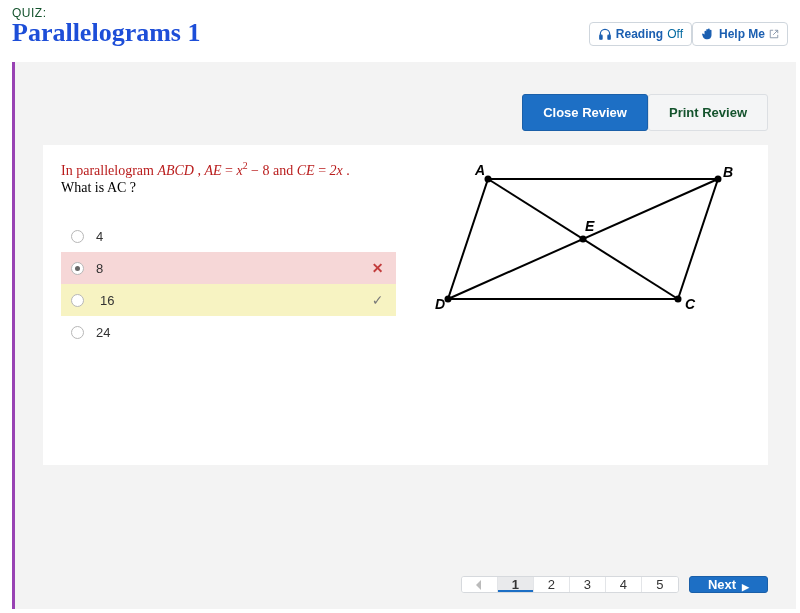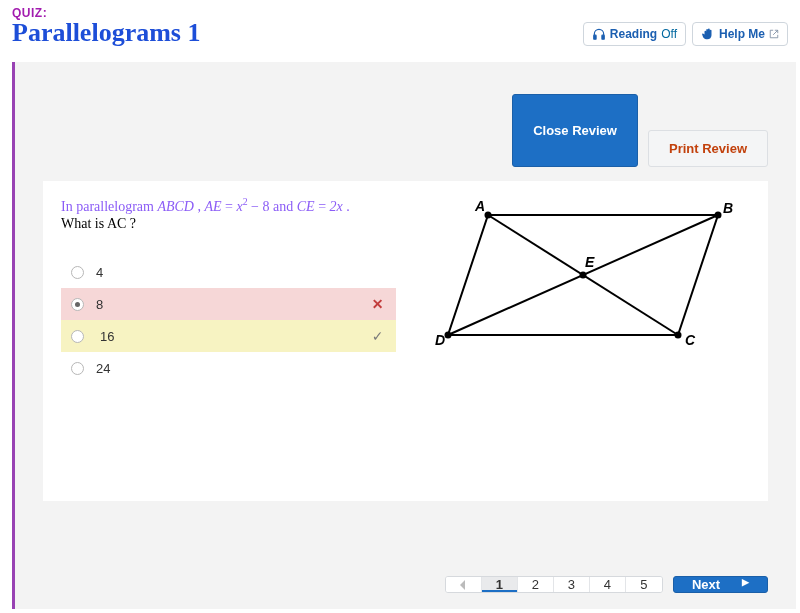--- a/index.html
+++ b/index.html
@@ -14,33 +14,32 @@
   .header {
     padding: 6px 12px 6px 12px;
     display: flex;
     justify-content: space-between;
     align-items: flex-start;
   }
   .header-left { }
   .eyebrow {
     font-size: 12px;
     letter-spacing: 0.5px;
-    color: #a21caf;
-    font-weight: 700;
+    color: #14532d;
+    font-weight: 400;
   }
   .title {
     font-size: 26px;
     font-weight: 700;
     color: #1d4ed8;
     font-family: Georgia, 'Times New Roman', serif;
     margin-top: -2px;
   }
   .header-right {
     display: flex;
-    gap: 6px;
     margin-top: 16px;
   }
   .pill-btn {
     border: 1px solid #cfd6dd;
     border-radius: 4px;
     background: #fff;
     padding: 4px 8px;
     font-size: 12px;
     display: flex;
     align-items: center;
@@ -57,56 +56,54 @@
     left: 12px;
     right: 4px;
     top: 62px;
     bottom: 4px;
     background: #f3f3f3;
     border-left: 3px solid #9842b3;
   }
   .review-bar {
     display: flex;
     justify-content: flex-end;
-    gap: 10px;
     padding: 32px 28px 14px 14px;
   }
   .btn {
     border-radius: 3px;
     padding: 10px 20px;
     font-size: 13px;
     font-weight: 700;
     cursor: pointer;
     border: 1px solid transparent;
   }
   .btn-primary {
     background: #1d6fc5;
     color: #fff;
     border-color: #1a5fa8;
   }
   .btn-secondary {
     background: #f4f5f6;
-    color: #c2410c;
+    color: #14532d;
     border: 1px solid #dcdfe3;
-    margin-top: 36px;
   }
   .card {
     background: #fff;
     margin: 0 28px;
     padding: 14px 18px 40px 18px;
     min-height: 320px;
     display: flex;
     gap: 20px;
   }
   .q-col { flex: 1 1 50%; }
   .fig-col { flex: 1 1 50%; display:flex; align-items:flex-start; justify-content:center;}
   .prompt {
     font-family: Georgia, 'Times New Roman', serif;
     font-size: 14px;
-    color: #8b5cf6;
+    color: #b91c1c;
     line-height: 1.4;
   }
   .prompt .math { font-style: italic; }
   .sup { font-size: 0.7em; vertical-align: super; }
   .subq {
     font-family: Georgia, 'Times New Roman', serif;
     font-size: 14px;
   }
   .choices { margin-top: 24px; }
   .choice {
@@ -172,21 +169,21 @@
     font-weight: 600;
   }
   .btn-next {
     background: #1d6fc5;
     color: #fff;
     border: 1px solid #1a5fa8;
     border-radius: 3px;
     padding: 0 18px;
     font-size: 13px;
     font-weight: 700;
-    display: flex; align-items: flex-start; gap: 22px;
+    display: flex; align-items: flex-end; gap: 6px;
     cursor: pointer;
   }
   .tri { font-size: 9px; }
 
   svg.figure { width: 300px; height: 170px; }
   .pt-label { font-family: Arial; font-size: 14px; font-style: italic; font-weight: 700; }
 </style>
 </head>
 <body>
 

